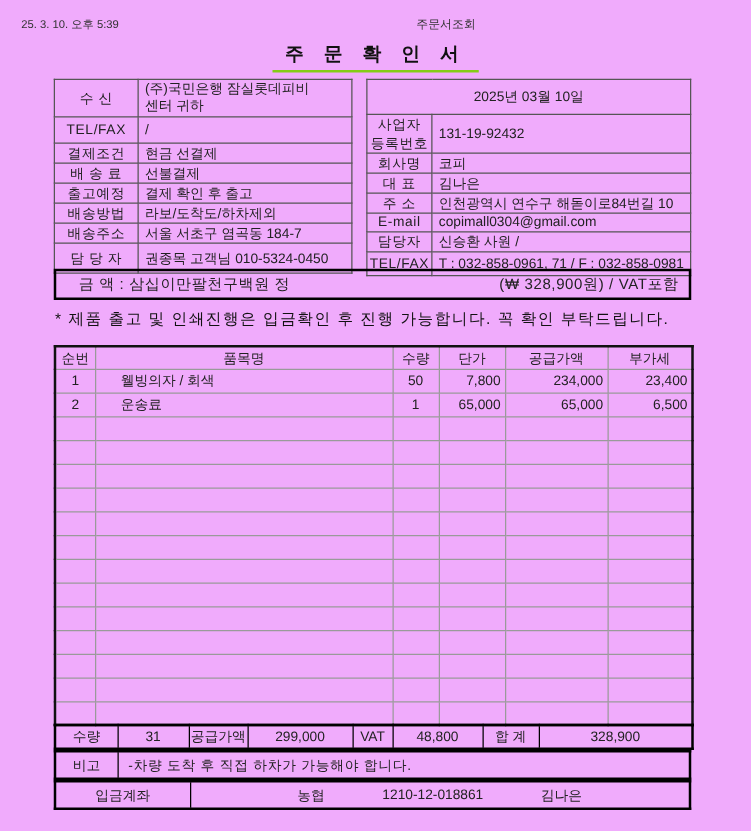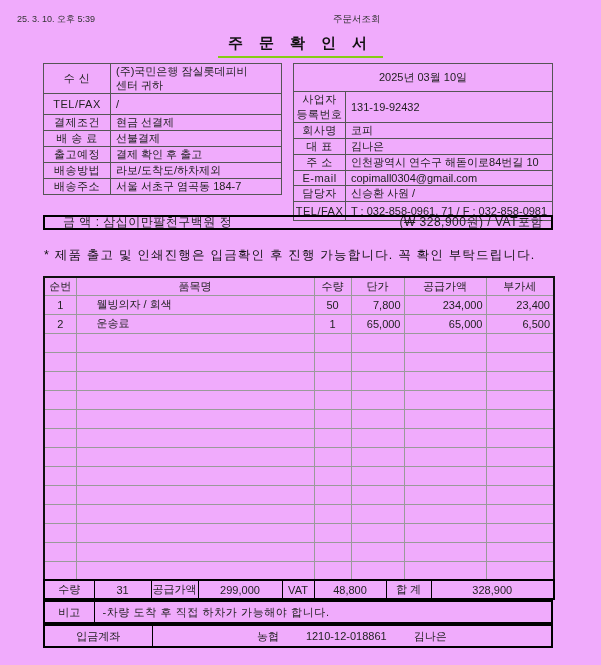--- a/index.html
+++ b/index.html
@@ -20,21 +20,21 @@
   .info { position:absolute; top:63px; font-size:11px; }
   .info td { border:1px solid #555; padding:0 0 0 5px; overflow:hidden; white-space:nowrap; }
   .info { border:1.5px solid #333; }
   .info td.lbl { text-align:center; padding:0 1px; white-space:pre-line; letter-spacing:0.5px; }
   .info-left { left:43px; width:239px; }
   .info-right { left:293px; width:260px; }
   .pre { white-space:pre-line !important; line-height:1.3; }
   .date-cell { text-align:center; padding:0 !important; }
 
   
-  .amount-box { position:absolute; left:43px; top:215px; width:510px; height:15px; border:2.5px solid #000;
+  .amount-box { position:absolute; left:43px; top:215px; width:510px; height:25px; border:2.5px solid #000;
     display:flex; align-items:center; justify-content:space-between; font-size:12px; letter-spacing:0.5px; }
   .amount-box .amt-label { padding-left:18px; }
   .amount-box .amt-value { padding-right:8px; }
 
   
   .notice { position:absolute; left:44px; top:247px; font-size:12.5px; letter-spacing:1.2px; color:#111; }
 
   
   .items { position:absolute; left:43px; top:276px; width:510px; font-size:11px; border:2px solid #111; }
   .items td, .items th { border:1px solid #9a9a9a; font-weight:normal; overflow:hidden; white-space:nowrap; }
@@ -49,21 +49,21 @@
   .brow td { border:1px solid #000; overflow:hidden; white-space:nowrap; }
   .totals { top:579px; }
   .totals td { height:19px; text-align:center; }
   .remark { top:600px; }
   .remark td { height:22px; }
   .remark td.lbl { text-align:center; }
   .remark td.val { padding-left:8px; letter-spacing:0.6px; }
   .account { top:624px; }
   .account td { height:22px; }
   .account td.lbl { text-align:center; }
-  .acct-val { display:flex; justify-content:center; align-items:center; gap:27px; }
+  .acct-val { display:flex; justify-content:center; align-items:center; gap:46px; }
 </style>
 </head>
 <body>
 
 <div class="page">
 
   <div class="meta-ts">25. 3. 10. 오후 5:39</div>
   <div class="meta-title">주문서조회</div>
 
   <div class="doc-title-wrap">
@@ -97,20 +97,24 @@
       <td class="lbl">출고예정</td>
       <td>결제 확인 후 출고</td>
     </tr>
     <tr style="height:15px">
       <td class="lbl">배송방법</td>
       <td>라보/도착도/하차제외</td>
     </tr>
     <tr style="height:15px">
       <td class="lbl">배송주소</td>
       <td>서울 서초구 염곡동 184-7</td>
+    </tr>
+    <tr style="height:24px">
+      <td class="lbl">담 당 자</td>
+      <td>권종목 고객님 010-5324-0450</td>
     </tr>
   </tbody>
     </table>
 
   <table class="info info-right">
     <colgroup>
         <col style="width:52px">
         <col>
       </colgroup>
     <tbody>

